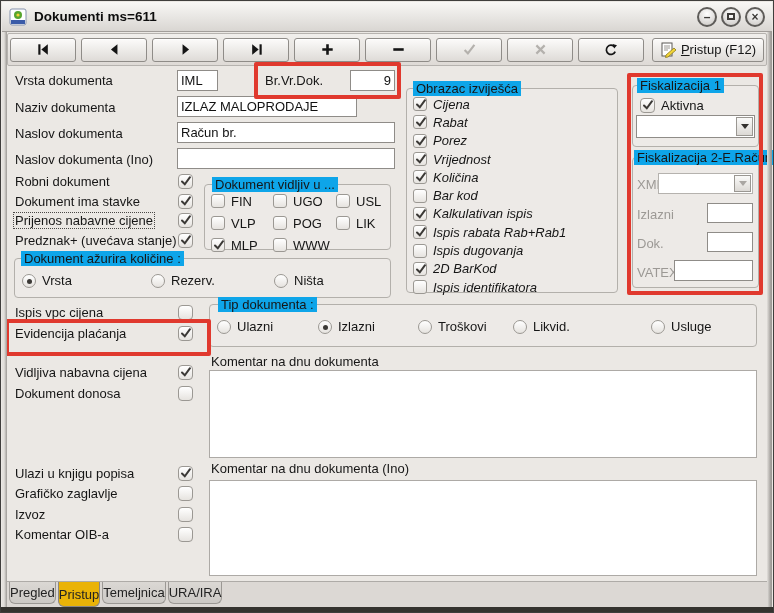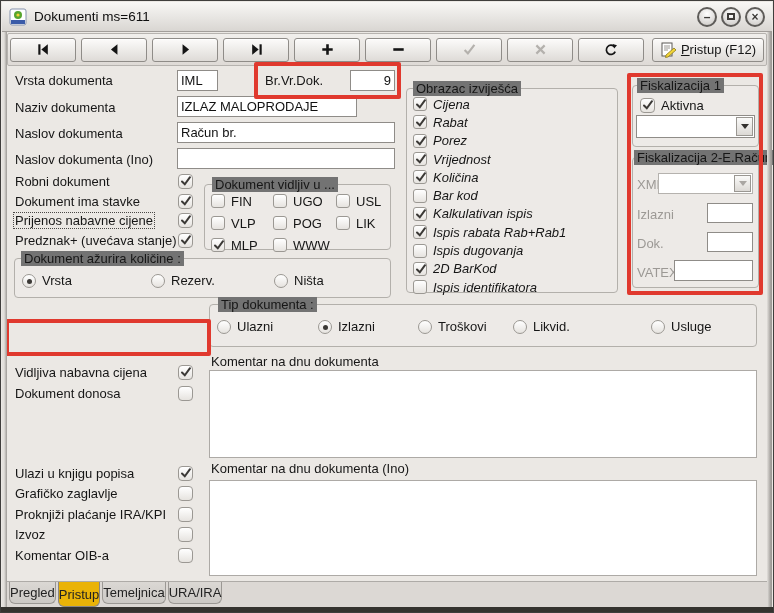--- a/index.html
+++ b/index.html
@@ -6,21 +6,21 @@
   *{box-sizing:border-box;}
   .app{position:relative;width:774px;height:613px;background:#ebe8e4;border:1px solid #3f3e3c;
        font-family:"Liberation Sans",sans-serif;font-size:13px;color:#161616;overflow:hidden;}
   
   .frame-l{position:absolute;left:1px;top:31px;width:5px;bottom:5px;background:linear-gradient(90deg,#e3e0dc 40%,#9d9a96);}
   .frame-r{position:absolute;right:1px;top:31px;width:5px;bottom:5px;background:linear-gradient(270deg,#9d9a96 20%,#e3e0dc);}
   .frame-b{position:absolute;left:0;right:0;bottom:0;height:5px;background:#35332f;}
   
   .titlebar{position:absolute;top:1px;left:1px;right:1px;height:30px;display:flex;align-items:center;gap:7px;
             padding:0 7px;background:linear-gradient(#f8f7f5,#d9d6d2);border-bottom:1px solid #a29e9a;}
-  .title{font-weight:normal;font-size:13.5px;color:#0d0d0d;}
+  .title{font-weight:bold;font-size:13.5px;color:#0d0d0d;}
   .winbtns{margin-left:auto;display:flex;gap:4px;}
   .wbtn{width:20px;height:20px;border-radius:50%;border:2px solid #5e5c59;color:#3c3a37;
         background:radial-gradient(circle at 50% 30%,#ffffff,#c9c6c2);display:flex;align-items:center;justify-content:center;
         font-weight:bold;font-size:12px;line-height:1;}
   .wbtn .sq{width:8px;height:7px;border:2px solid #3c3a37;}
   
   .toolbar{position:absolute;top:32px;left:6px;right:6px;height:33px;display:flex;align-items:center;gap:5px;
            padding:0 2px;background:linear-gradient(#f1efec,#dedad6);border:1px solid #b6b3af;border-radius:2px;}
   .tbtn{width:66px;height:24px;border:1px solid #8f8c88;border-radius:3px;color:#151515;
         background:linear-gradient(#fcfbfa,#dedbd7);display:flex;align-items:center;justify-content:center;box-shadow:0 1px 0 #fff inset;}
@@ -30,21 +30,21 @@
            background:linear-gradient(#fcfbfa,#dedbd7);display:flex;align-items:center;justify-content:center;gap:5px;box-shadow:0 1px 0 #fff inset;}
   .pristup u{text-decoration:underline;}
   
   .lbl{position:absolute;white-space:nowrap;line-height:16px;}
   .glbl{color:#9c9995;}
   .tin{position:absolute;height:21px;border:1px solid #8f8c88;background:#fff;padding:0 3px;
        font-family:"Liberation Sans",sans-serif;font-size:13px;color:#111;}
   .tin.num{text-align:right;}
   .ta{position:absolute;border:1px solid #adaaa6;background:#fff;resize:none;font-family:"Liberation Sans",sans-serif;font-size:13px;}
   .grp{position:absolute;border:1px solid #b3b0ab;border-radius:4px;background:#edeae7;}
-  .legend{position:absolute;top:-8px;background:#737373;padding:0 3px;white-space:nowrap;line-height:15px;}
+  .legend{position:absolute;top:-8px;background:#0ea5e9;padding:0 3px;white-space:nowrap;line-height:15px;}
   .cb{position:relative;display:inline-block;width:15px;height:15px;border:1px solid #9b9893;border-radius:4px;
       background:linear-gradient(#ffffff,#e6e3df);flex:none;}
   .cb.sm{width:14px;height:14px;border-radius:3px;}
   .cb .ck{position:absolute;left:0px;top:-1px;width:14px;height:14px;}
   .rd{position:relative;display:inline-block;width:14px;height:14px;border:1px solid #9b9893;border-radius:50%;
       background:linear-gradient(#ffffff,#e6e3df);flex:none;}
   .rd.sel::after{content:'';position:absolute;left:4px;top:4px;width:5px;height:5px;border-radius:50%;background:#3b3936;}
   
   .fixedcb{position:absolute;width:192px;}
   .fixedcb .cbrow{position:relative;}
@@ -297,20 +297,34 @@
       <span class="rdrow">
         <span class="rd"></span>
         <span>Rezerv.</span>
       </span>
       <span class="rdrow">
         <span class="rd"></span>
         <span>Ništa</span>
       </span>
     </div>
 
+  <div id="checks-mid" class="fixedcb" style="left:14px;top:303px;">
+      <div class="cbrow">
+        <span class="cblbl">Ispis vpc cijena</span>
+        <span class="cb"></span>
+      </div>
+      <div class="cbrow">
+        <span class="cblbl">Evidencija plaćanja</span>
+        <span class="cb">
+          <svg class="ck" viewBox="0 0 14 14">
+            <path d="M3 7.5 L5.8 10.3 L11 3.2" fill="none" stroke="#3b3936" stroke-width="2" stroke-linecap="round"></path>
+          </svg>
+        </span>
+      </div>
+    </div>
 
   <div id="checks-visible" class="fixedcb" style="left:14px;top:363px;">
       <div class="cbrow">
         <span class="cblbl">Vidljiva nabavna cijena</span>
         <span class="cb">
           <svg class="ck" viewBox="0 0 14 14">
             <path d="M3 7.5 L5.8 10.3 L11 3.2" fill="none" stroke="#3b3936" stroke-width="2" stroke-linecap="round"></path>
           </svg>
         </span>
       </div>
@@ -324,24 +338,20 @@
       <div class="cbrow">
         <span class="cblbl">Ulazi u knjigu popisa</span>
         <span class="cb">
           <svg class="ck" viewBox="0 0 14 14">
             <path d="M3 7.5 L5.8 10.3 L11 3.2" fill="none" stroke="#3b3936" stroke-width="2" stroke-linecap="round"></path>
           </svg>
         </span>
       </div>
       <div class="cbrow">
         <span class="cblbl">Grafičko zaglavlje</span>
-        <span class="cb"></span>
-      </div>
-      <div class="cbrow">
-        <span class="cblbl">Proknjiži plaćanje IRA/KPI</span>
         <span class="cb"></span>
       </div>
       <div class="cbrow">
         <span class="cblbl">Izvoz</span>
         <span class="cb"></span>
       </div>
       <div class="cbrow">
         <span class="cblbl">Komentar OIB-a</span>
         <span class="cb"></span>
       </div>

